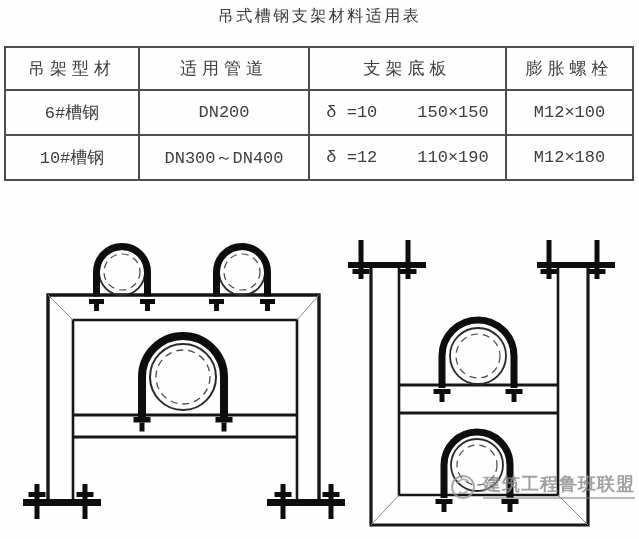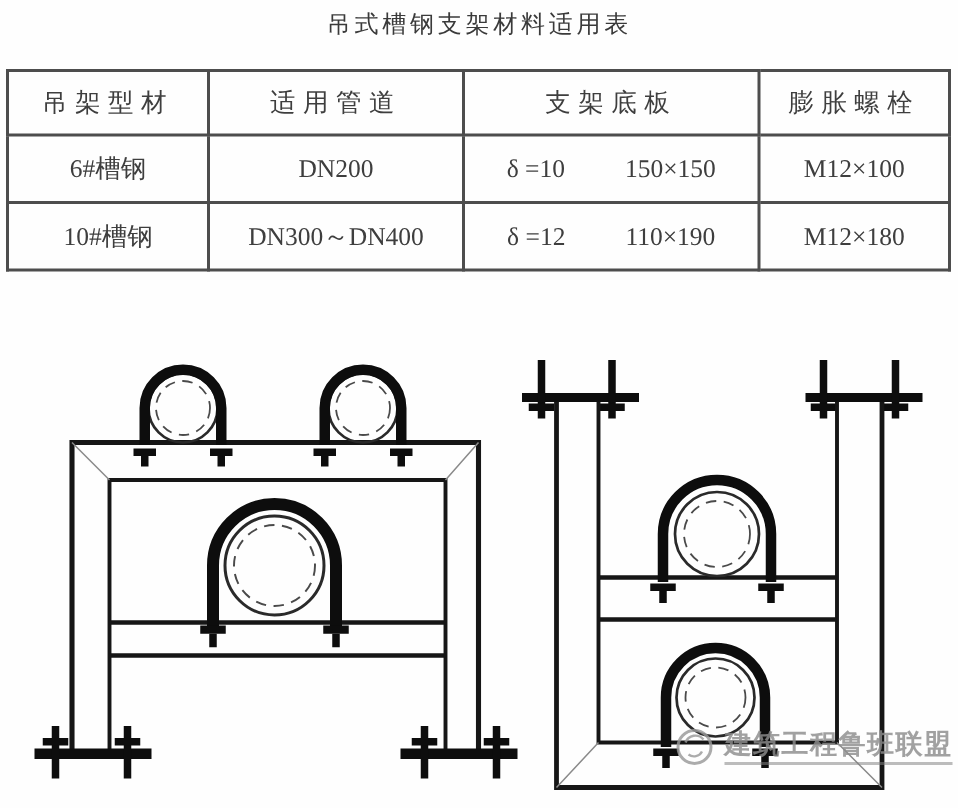--- a/index.html
+++ b/index.html
@@ -1,18 +1,18 @@
 <!DOCTYPE html>
 <html><head>
 <meta charset="utf-8">
 <style>
   html,body{margin:0;padding:0;background:#ffffff;}
   #page{
     position:relative;width:639px;height:539px;background:#fefefe;overflow:hidden;
-    font-family:Liberation Serif, serif;color:#3e3e3e;
+    font-family:Liberation Mono, monospace;color:#3e3e3e;
   }
   #title{
     position:absolute;top:6px;left:0;width:639px;text-align:center;
     font-size:16px;letter-spacing:2.5px;color:#3a3a3a;
   }
   table#mat{
     position:absolute;left:4px;top:46px;width:630px;
     border-collapse:collapse;table-layout:fixed;
   }
   #mat th,#mat td{
@@ -26,21 +26,21 @@
   svg{position:absolute;}
   #left-diagram{left:0;top:230px;}
   #right-diagram{left:340px;top:230px;}
   .frame{stroke:#161616;fill:none;}
   .bevel{stroke:#8a8a8a;stroke-width:1;fill:none;}
   .pipe{stroke:#2a2a2a;fill:none;}
   .pipe-dash{stroke:#4a4a4a;fill:none;stroke-dasharray:7 5;}
   .ubolt{stroke:#0d0d0d;fill:none;stroke-linecap:butt;}
   .hw{fill:#0d0d0d;}
   #watermark{
-    position:absolute;left:448px;top:483px;display:flex;align-items:center;gap:5px;
+    position:absolute;left:448px;top:472px;display:flex;align-items:center;gap:5px;
     color:#8d8d8d;opacity:.82;
   }
   #watermark .wm-text{
     font-size:18px;font-weight:bold;letter-spacing:1px;
     border-bottom:2px solid rgba(130,130,130,.65);line-height:1.2;
   }
 </style>
 </head>
 <body>
 

